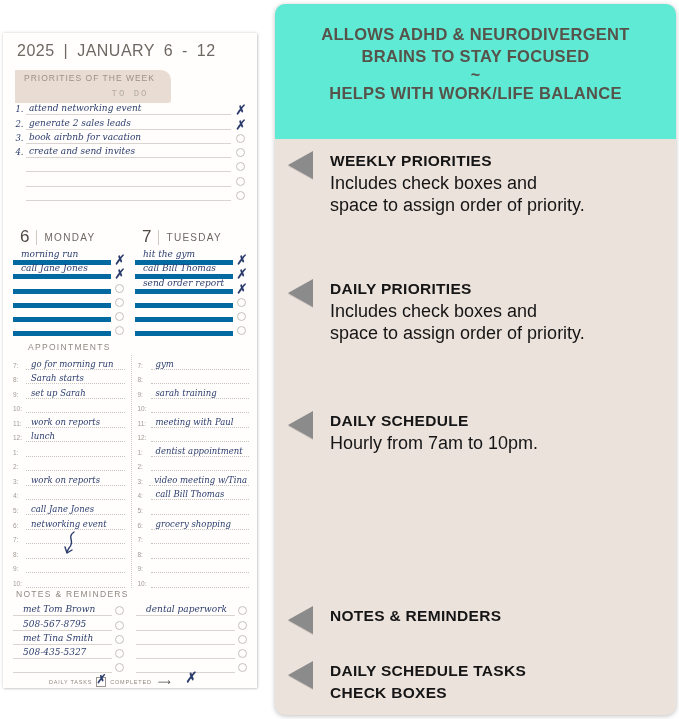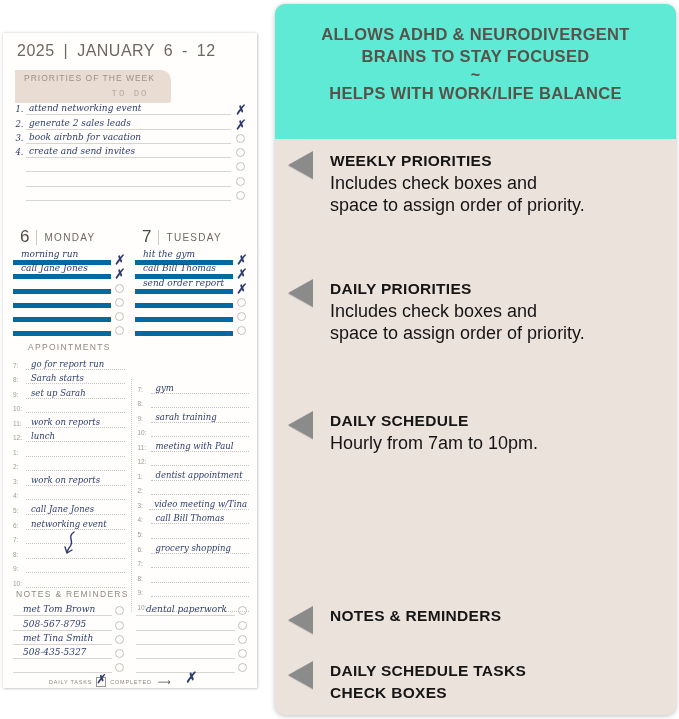--- a/index.html
+++ b/index.html
@@ -38,21 +38,21 @@
   .day-sep{width:1px;height:15px;background:#cfc9c4;}
   .day-name{font-size:10px;color:#6e6862;letter-spacing:1.3px;margin-left:7px;}
   .drow{display:flex;align-items:flex-end;height:14.2px;}
   .dline{flex:1;border-bottom:5px solid #0369a1;padding:0 3px 0 8px;font-size:9px;line-height:11px;
          white-space:nowrap;overflow:visible;}
   .dmark{width:16px;display:flex;justify-content:center;align-items:flex-end;}
 
   .appt-label{position:absolute;top:309px;left:13px;font-size:8.5px;letter-spacing:1.3px;color:#8f8881;margin-left:12px;}
   .appt-cols{position:absolute;top:322px;left:10px;right:8px;display:flex;}
   .appt-col{flex:1;min-width:0;position:relative;}
-  .appt-col.right{border-left:1px dotted #d0cbc6;padding-left:6px;margin-left:6px;margin-top:24px;}
+  .appt-col.right{border-left:1px dotted #d0cbc6;padding-left:6px;margin-left:6px;}
   .arow{display:flex;align-items:flex-end;height:14.55px;position:relative;}
   .ah{width:13px;font-size:6.5px;color:#a09a93;line-height:9px;}
   .adots{flex:1;border-bottom:1px dotted #c8c3be;padding:0 2px 0 5px;font-size:8.5px;line-height:10px;
          white-space:nowrap;overflow:visible;}
   .drawn-arrow{position:absolute;left:48px;top:1px;z-index:2;}
 
   .notes-label{position:absolute;top:556px;left:13px;font-size:8.5px;letter-spacing:1.3px;color:#8f8881;}
   .notes-cols{position:absolute;top:569px;left:10px;right:8px;display:flex;}
   .notes-col{flex:1;min-width:0;}
   .notes-col + .notes-col{margin-left:10px;}
@@ -266,21 +266,21 @@
       </div>
     </div>
 
     <div class="appt-label">APPOINTMENTS</div>
 
     <div class="appt-cols">
       <div class="appt-col">
 
       <div class="arow">
             <span class="ah">7:</span>
-            <span class="adots hand">go for report run</span>
+            <span class="adots hand">go for morning run</span>
 
           </div>
           <div class="arow">
             <span class="ah">8:</span>
             <span class="adots hand">Sarah starts</span>
 
           </div>
           <div class="arow">
             <span class="ah">9:</span>
             <span class="adots hand">set up Sarah</span>

